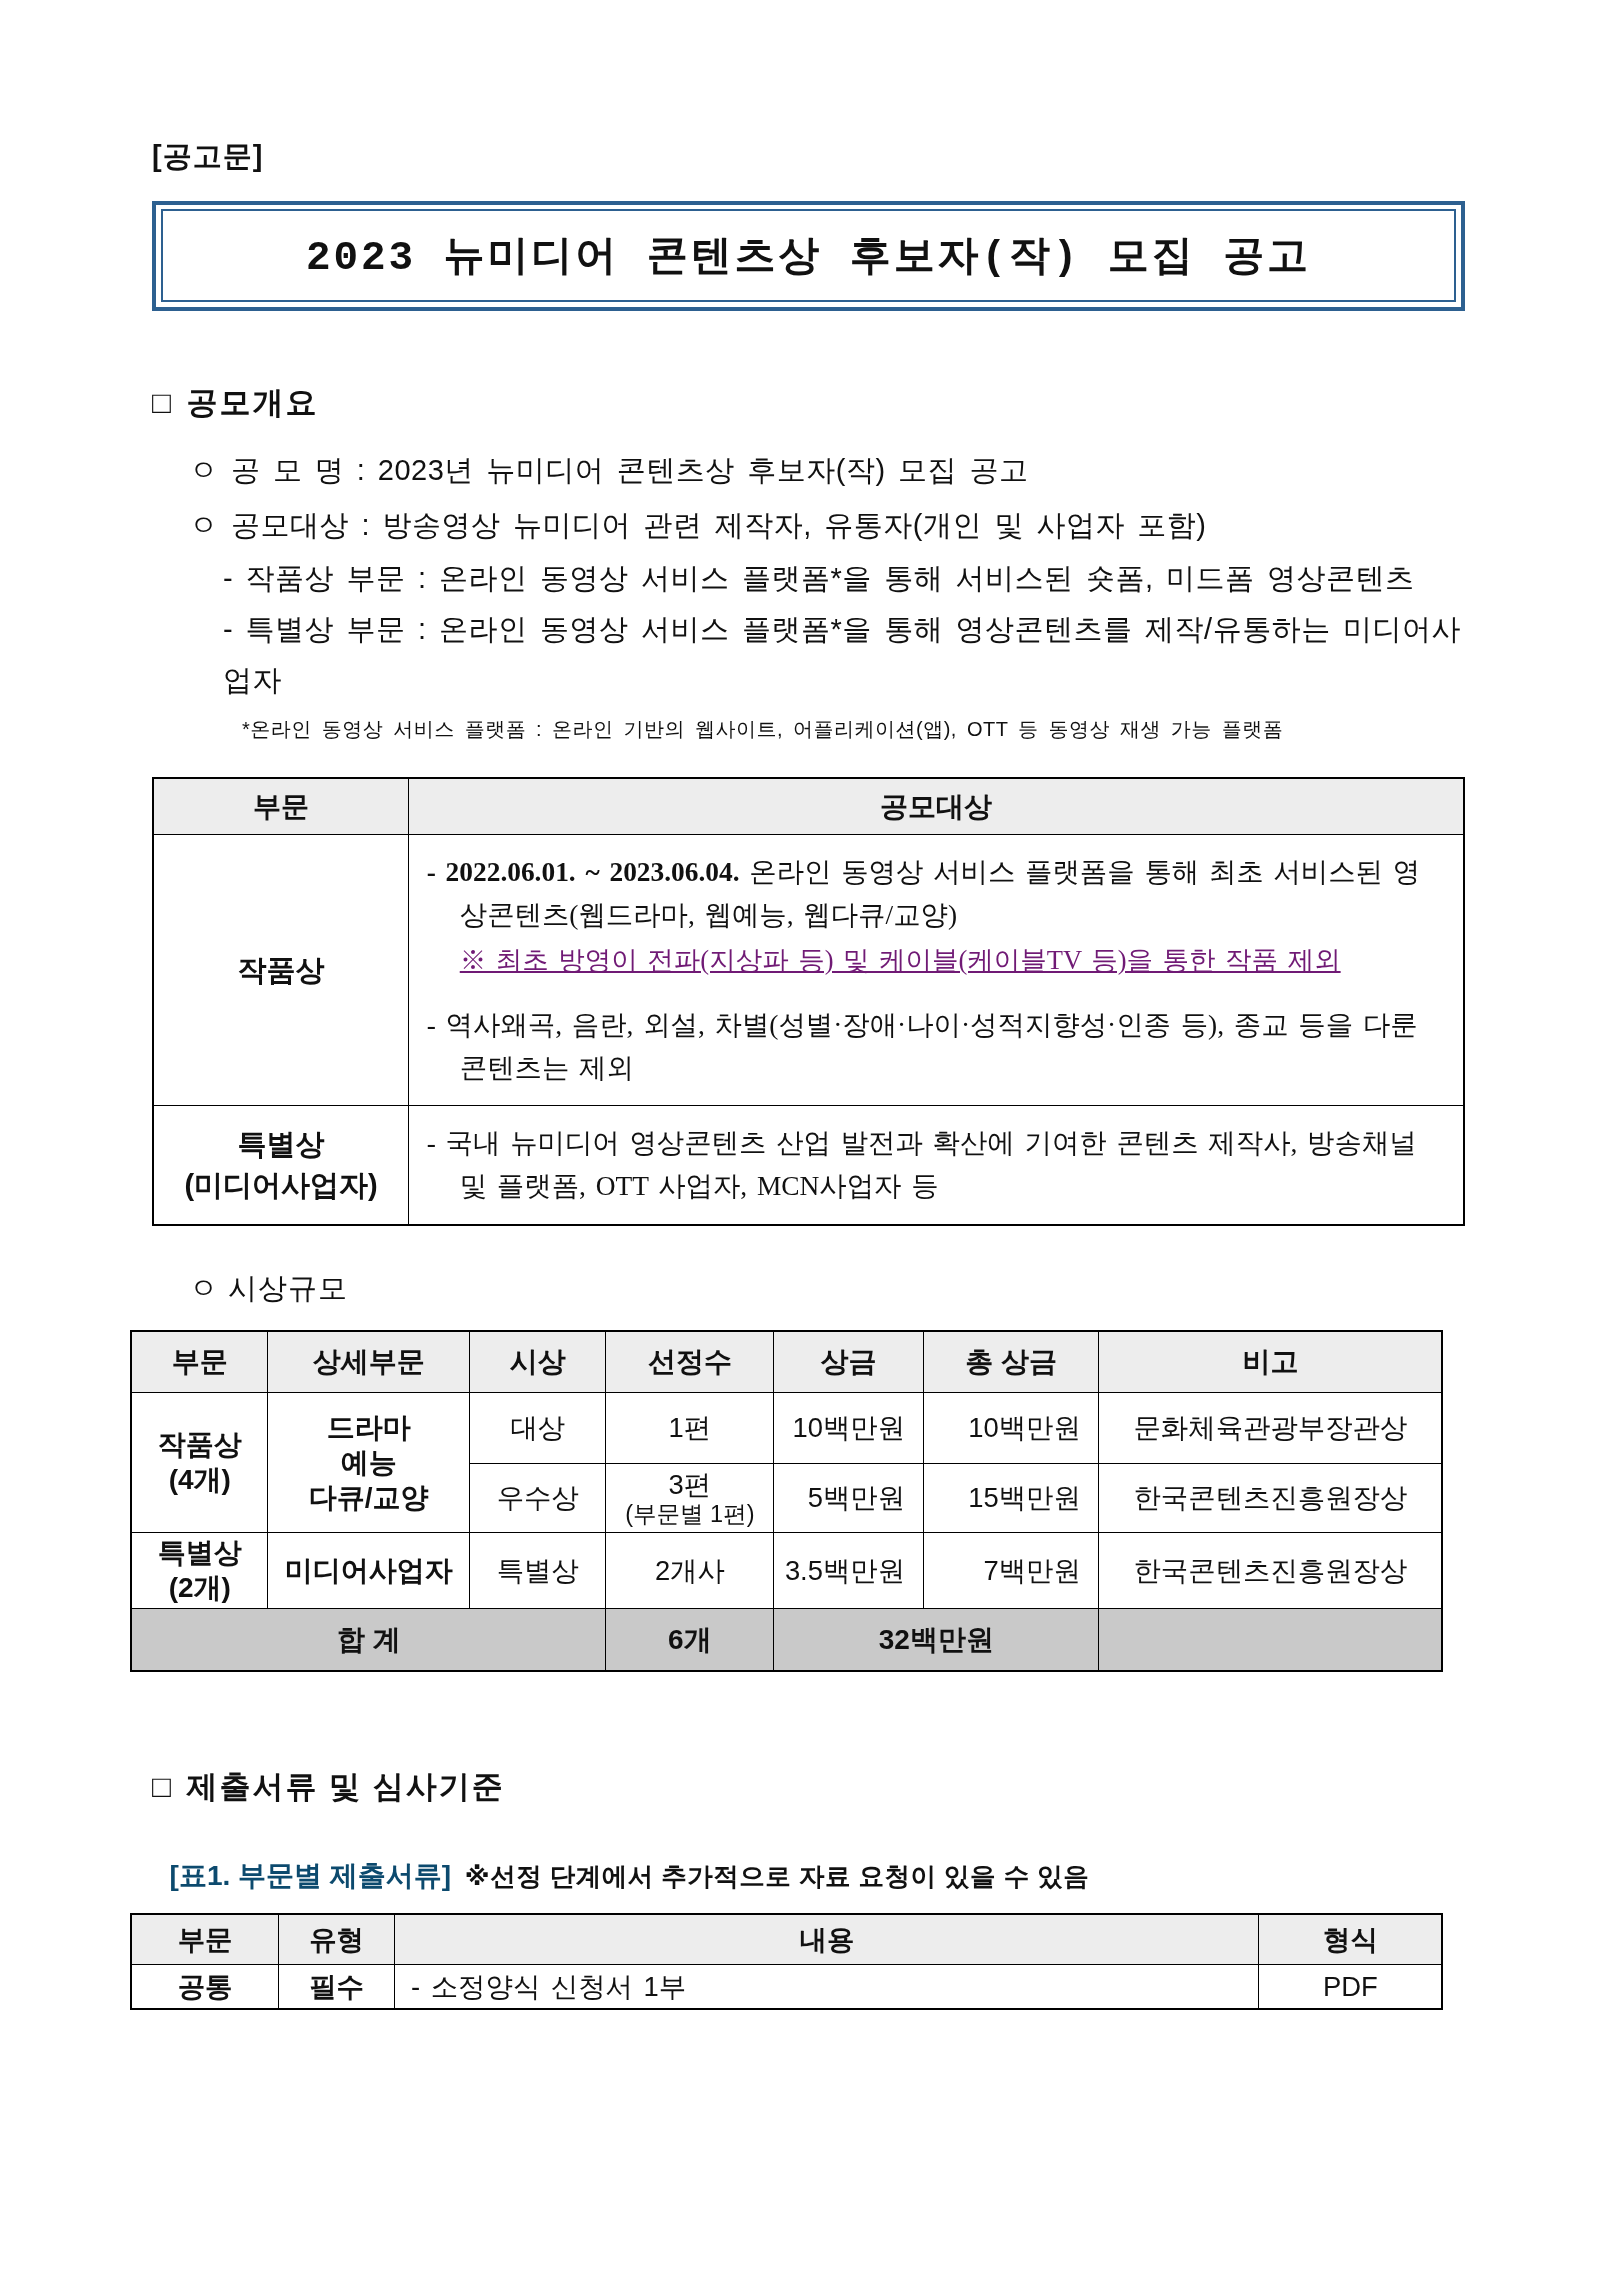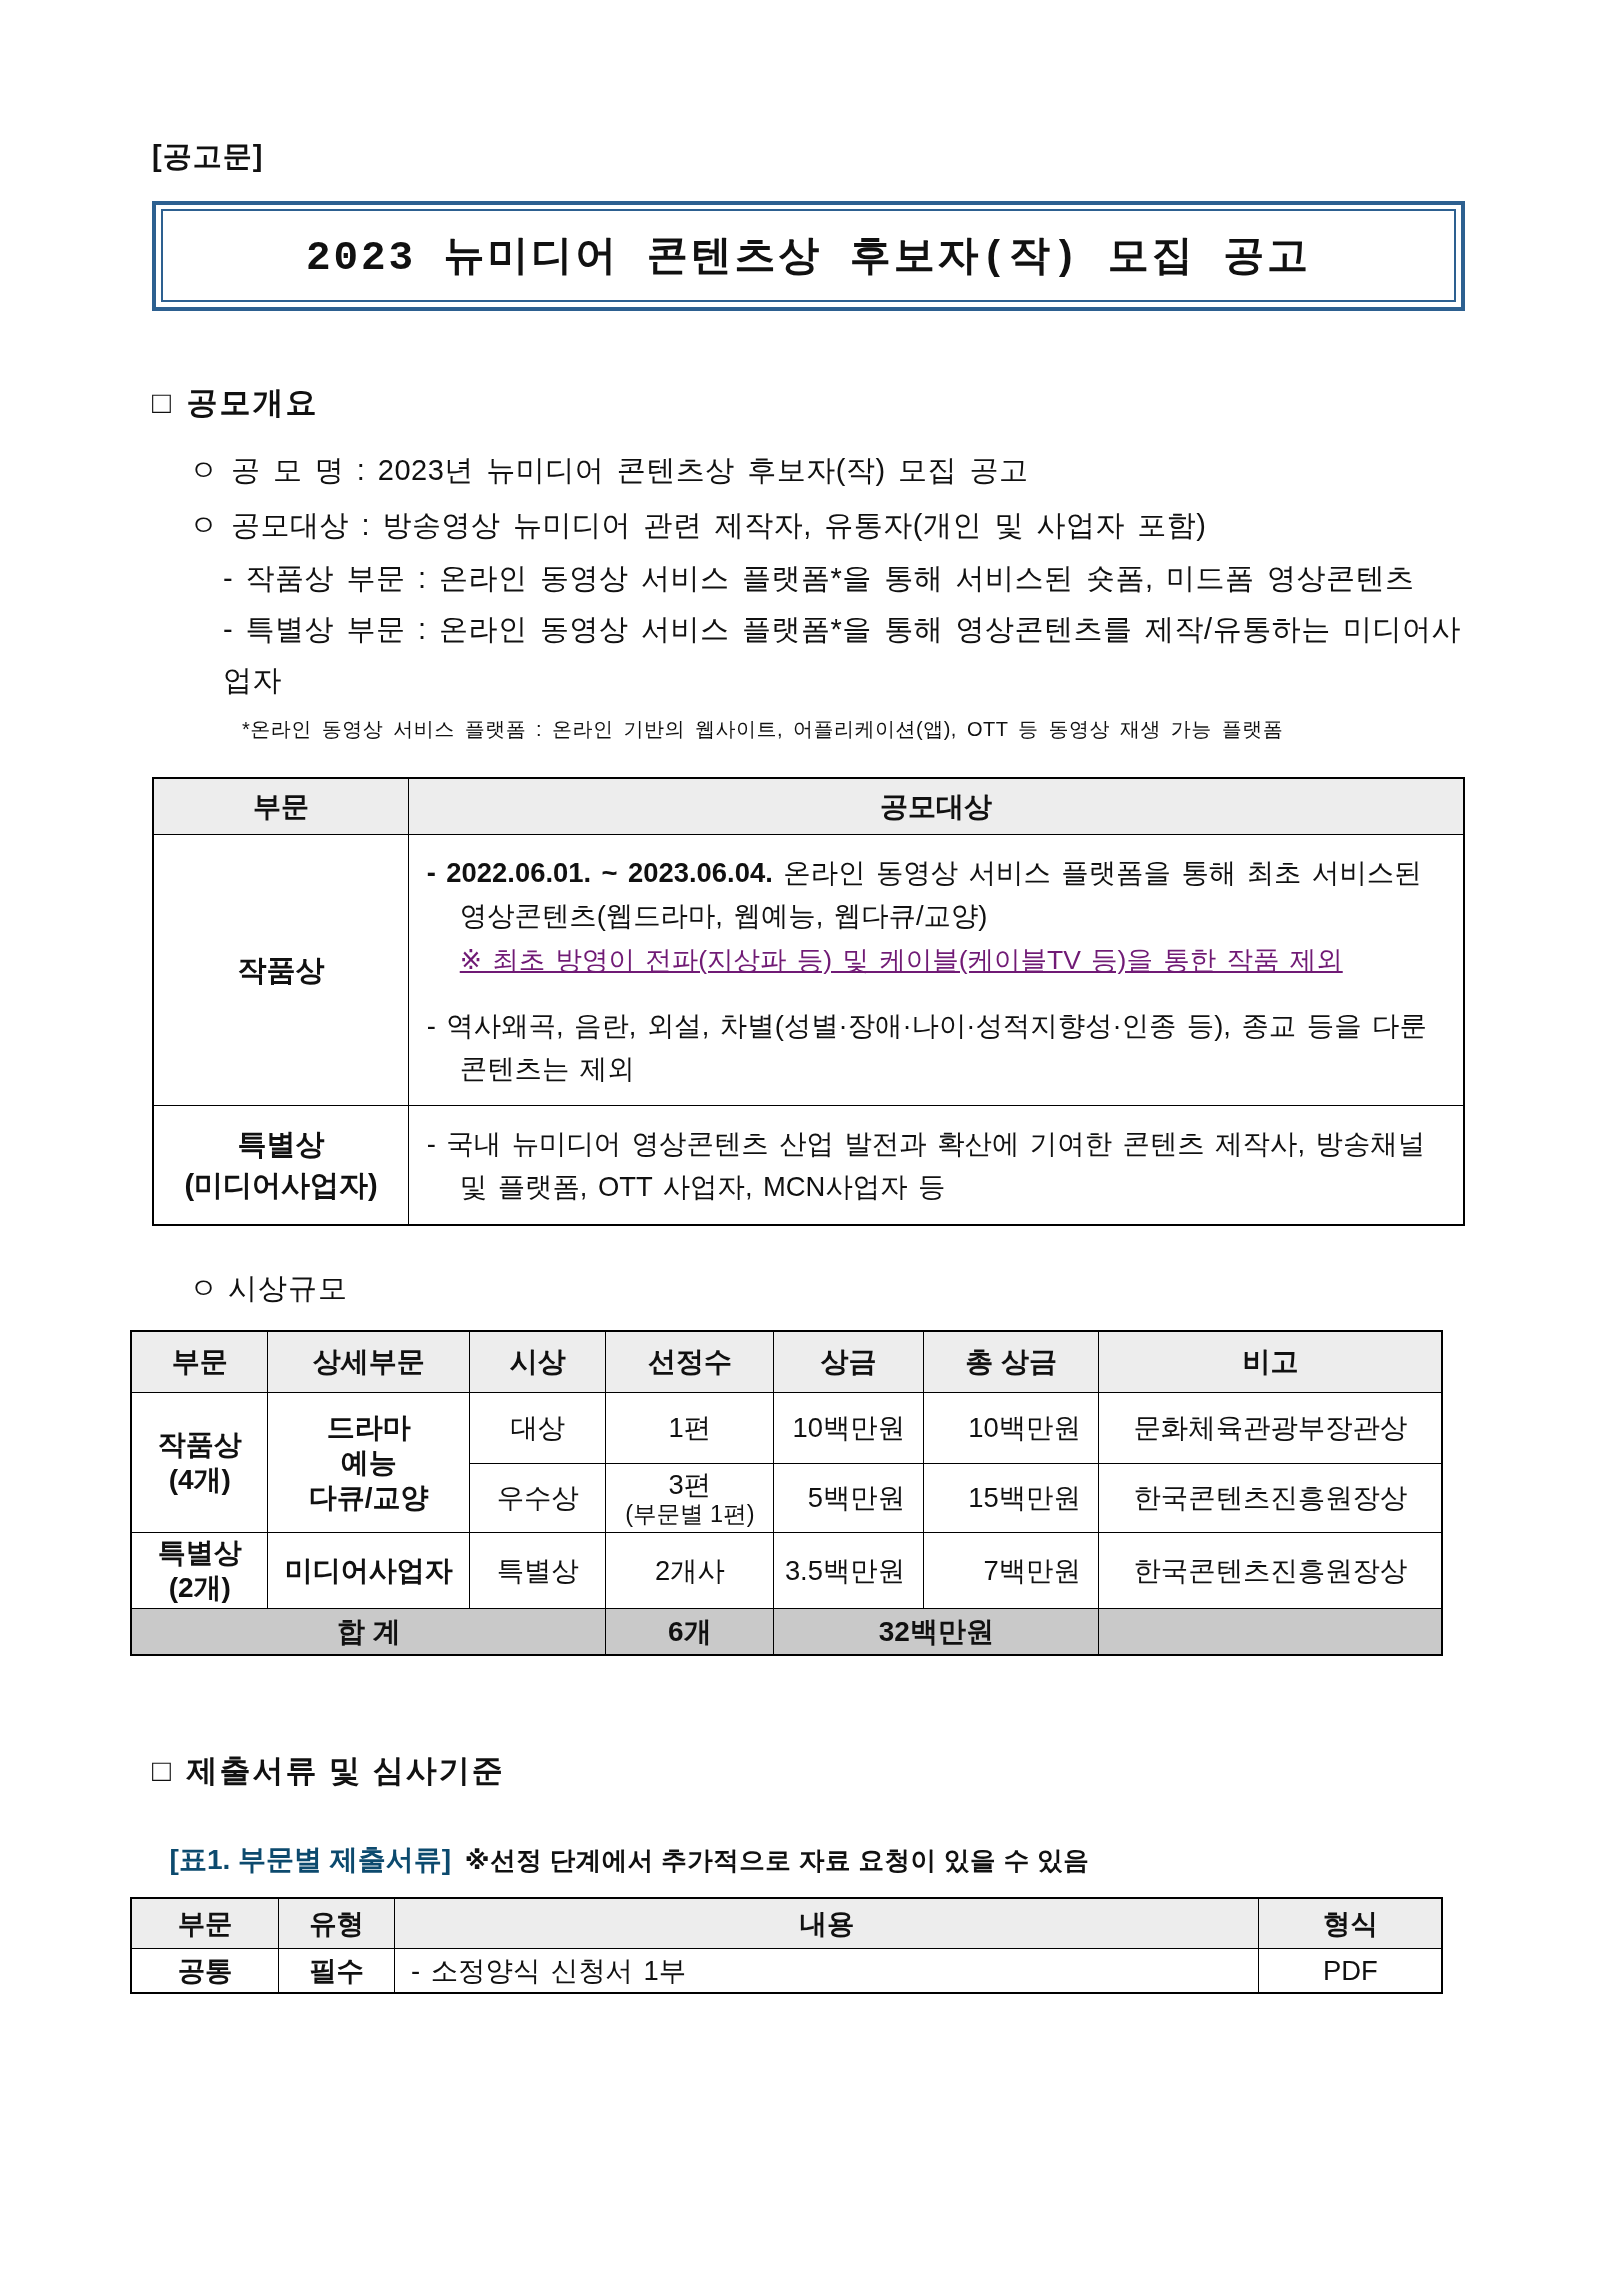--- a/index.html
+++ b/index.html
@@ -34,36 +34,36 @@
   table { border-collapse:collapse; table-layout:fixed; }
   table.doc-table { width:100%; border:2px solid #000; font-size:27.4px; }
   .doc-table th, .doc-table td { border:1px solid #000; }
   .doc-table th { background:#ededed; font-weight:bold; text-align:center; }
   .wide { width:1360px; margin-left:-21.6px; }
 
   
   .t1 { margin-top:23.5px; }
   .t1 th { height:57px; font-size:28px; }
   .t1 td.cat { text-align:center; font-weight:bold; font-size:29px; white-space:pre-line; line-height:41px; }
-  .t1 td.body { padding:15.7px 19.6px 15.7px 17.6px; line-height:43px; word-spacing:2.9px; }
+  .t1 td.body { padding:15.7px 19.6px 15.7px 17.6px; line-height:43px; word-spacing:2.9px;font-family:Liberation Serif, serif; }
   .t1 .hang { padding-left:33px; text-indent:-33px; }
   .t1 .note-line { color:#701a75; text-decoration:underline; font-size:26.5px; padding-left:33px; margin-top:2px; }
   .t1 .gap { height:21.6px; }
 
   
   .t2 { margin-top:21.6px; }
   .t2 th { height:61px; font-size:28px; }
   .t2 td { text-align:center; line-height:35px; }
   .t2 td.bold { font-weight:bold; white-space:pre-line; font-size:28px; }
   .t2 td.num { text-align:right; padding-right:17.6px; }
   .t2 .r-main td { height:71px; }
   .t2 .r-mid  td { height:69px; }
   .t2 .r-sp   td { height:76px; }
   .t2 .sub-count { font-size:23.5px; line-height:25.5px; display:block; }
-  .t2 .sum td { background:#c9c9c9; font-weight:bold; height:47px; font-size:28px; }
+  .t2 .sum td { background:#c9c9c9; font-weight:bold; height:63px; font-size:28px; }
 
   
   .t3 { margin-top:17.6px; font-size:26.5px; }
   .t3 th { height:51px; font-size:27.4px; }
   .t3 td { height:44px; text-align:center; }
   .t3 td.cat { font-weight:bold; font-size:27.4px; }
   .t3 td.type { font-weight:bold; font-size:27.4px; }
   .t3 td.cont { text-align:left; padding-left:15.7px; word-spacing:2.9px; }
 
   .awards-sub { margin-top:43px; padding-left:37px; font-size:29px; letter-spacing:1px; }

